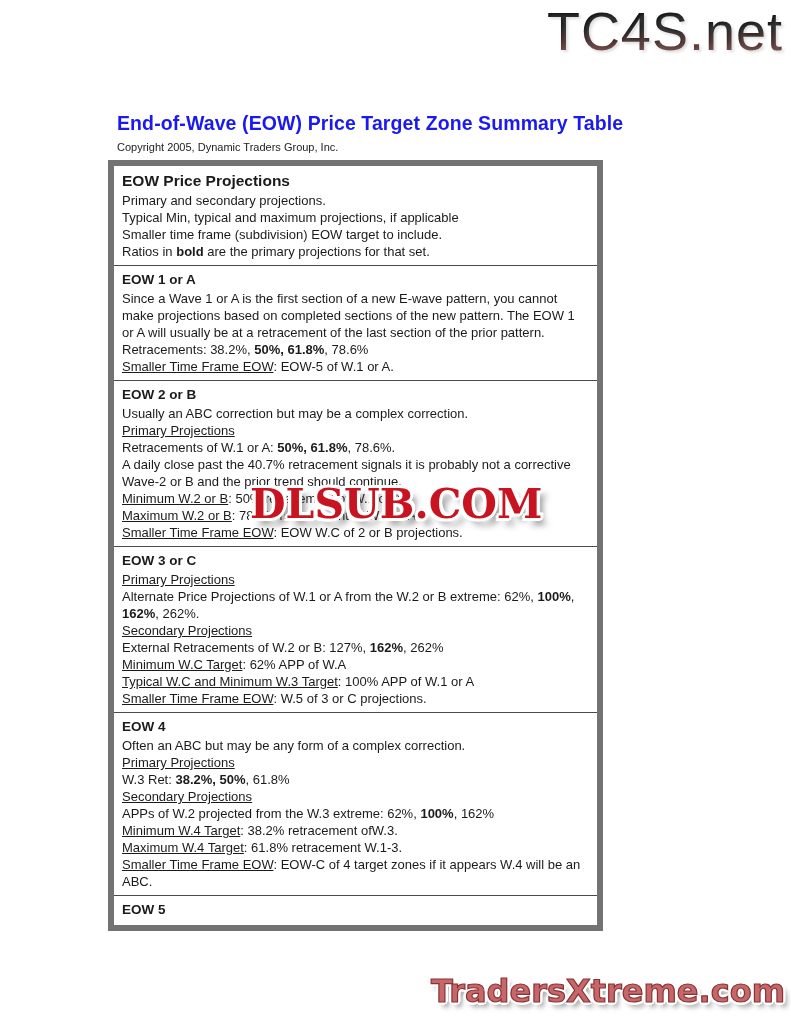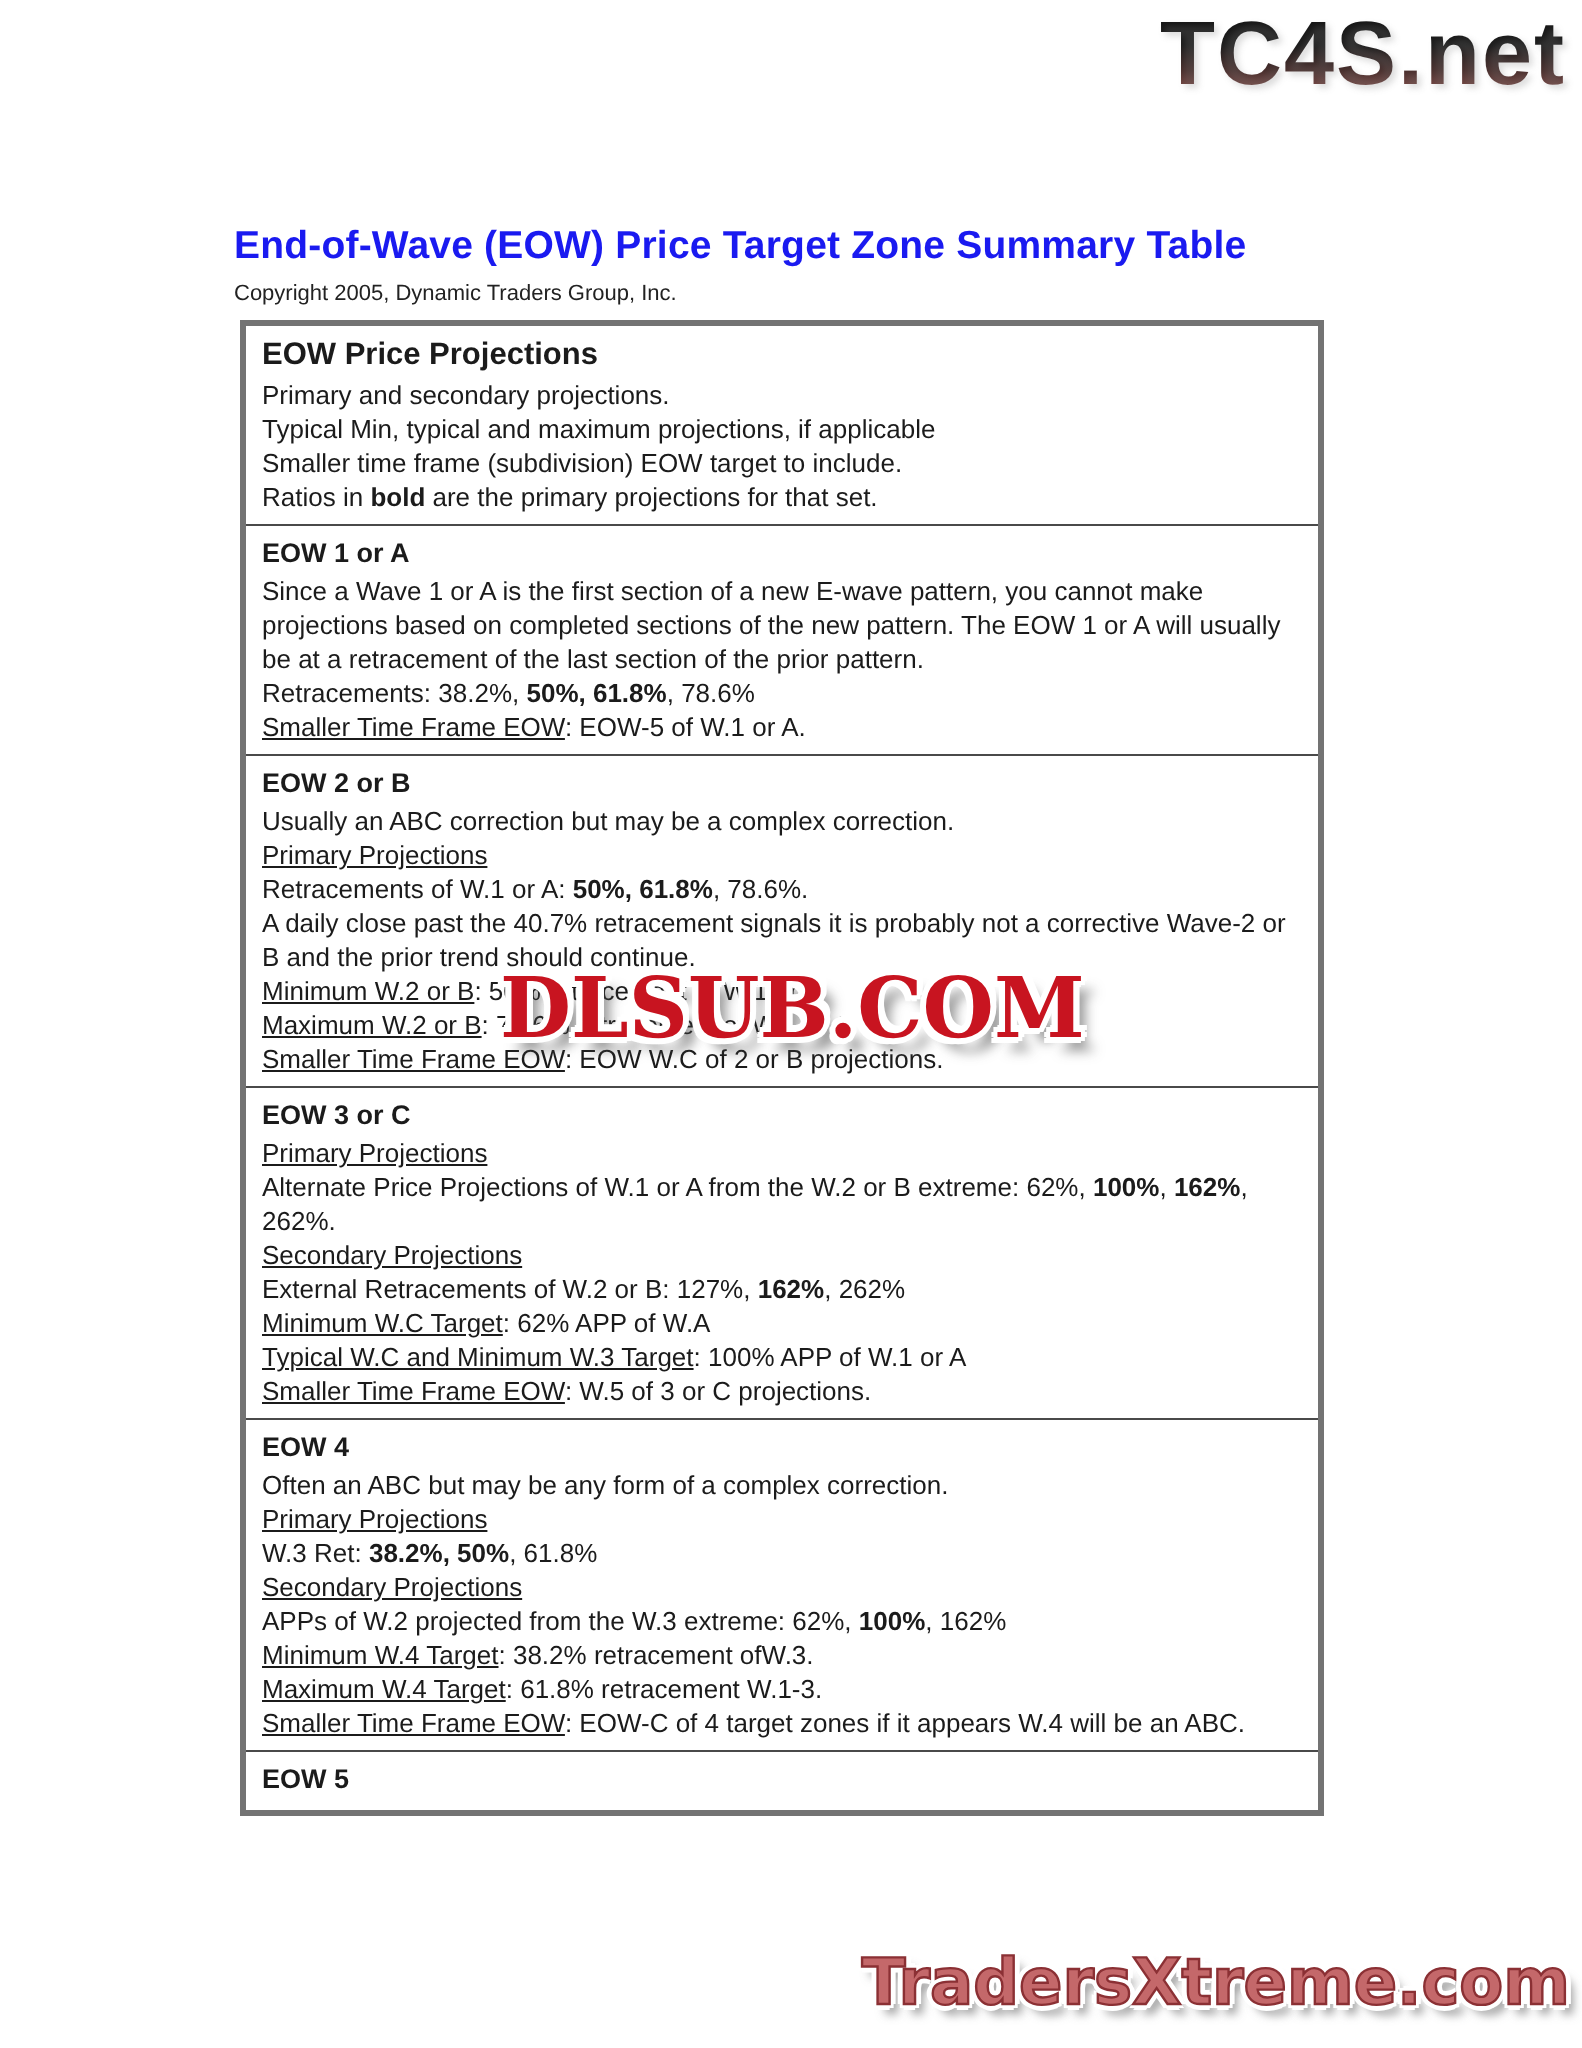--- a/index.html
+++ b/index.html
@@ -2,38 +2,38 @@
 <html><head>
 <meta charset="utf-8">
 <style>
   html,body{margin:0;padding:0;}
   body{
     width:791px;height:1024px;position:relative;background:#ffffff;
     font-family:"Liberation Sans", sans-serif;color:#1b1b1b;overflow:hidden;
   }
   .tc4s-logo{
     position:absolute;top:4px;right:8px;
-    font-family:"Liberation Sans", sans-serif;font-weight:bold;font-size:45px;
+    font-family:"Liberation Sans", sans-serif;font-weight:normal;font-size:54px;
     letter-spacing:1px;line-height:1;
     background:linear-gradient(180deg,#141414 8%,#1d1d1d 42%,#4a2f2d 70%,#8a524e 95%);
     -webkit-background-clip:text;background-clip:text;
     color:#3a2422;-webkit-text-fill-color:transparent;
     text-shadow:2px 2px 3px rgba(120,120,120,0.25);
   }
   .page-title{
     position:absolute;left:117px;top:112px;
     font-size:19.5px;font-weight:bold;color:#1a1af0;letter-spacing:0.1px;
     white-space:nowrap;
   }
   .copyright{
     position:absolute;left:117px;top:141px;font-size:11px;color:#222;
   }
   .eow-table{
-    position:absolute;left:120px;top:160px;width:542px;
-    border:3px solid #737373;background:#fff;box-sizing:border-box;
+    position:absolute;left:108px;top:160px;width:495px;
+    border:6px solid #737373;background:#fff;box-sizing:border-box;
   }
   .section{padding:4px 8px 5px 8px;font-size:13px;line-height:17px;}
   .section + .section{border-top:1px solid #4a4a4a;}
   .sec-heading{font-weight:bold;font-size:13.5px;line-height:18px;padding:1px 0 1px 0;}
   .section.large .sec-heading{font-size:15.5px;line-height:20px;}
   .line{margin:0;}
   .line .b{font-weight:bold;}
   .line .u{text-decoration:underline;}
   .watermark{
     position:absolute;left:250px;top:482px;z-index:5;

